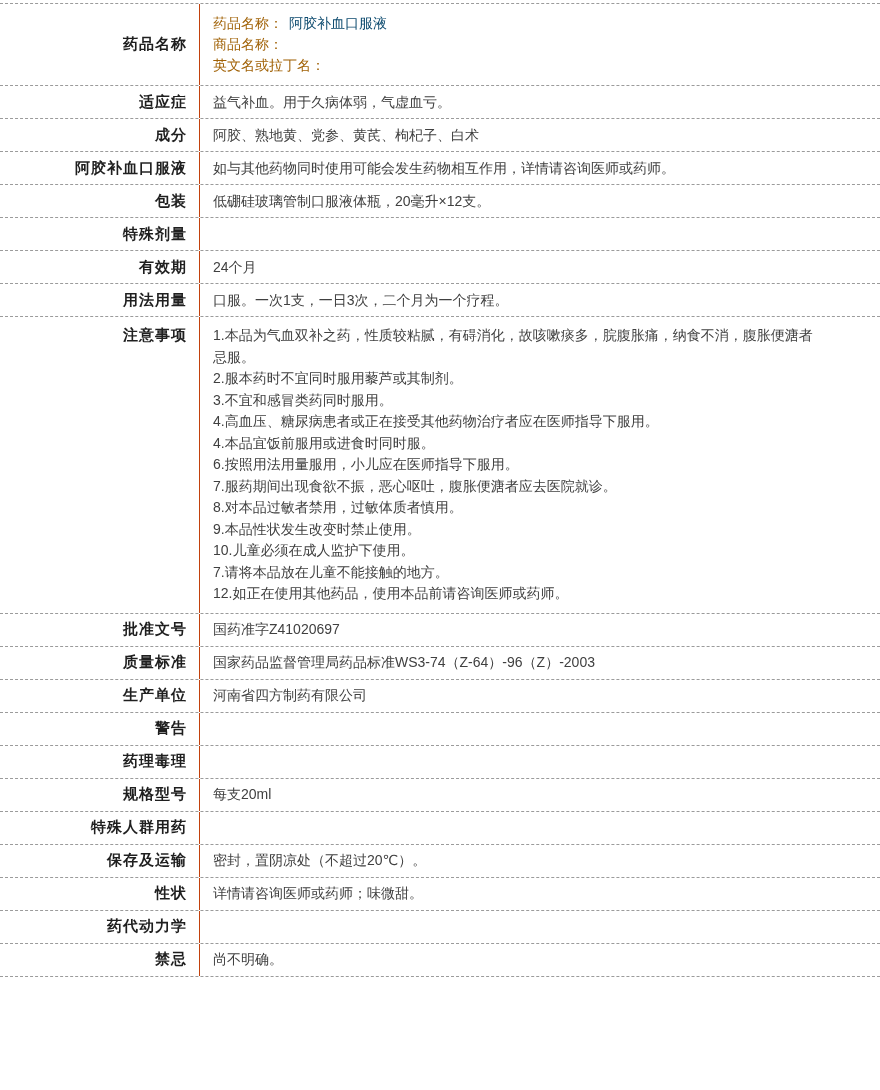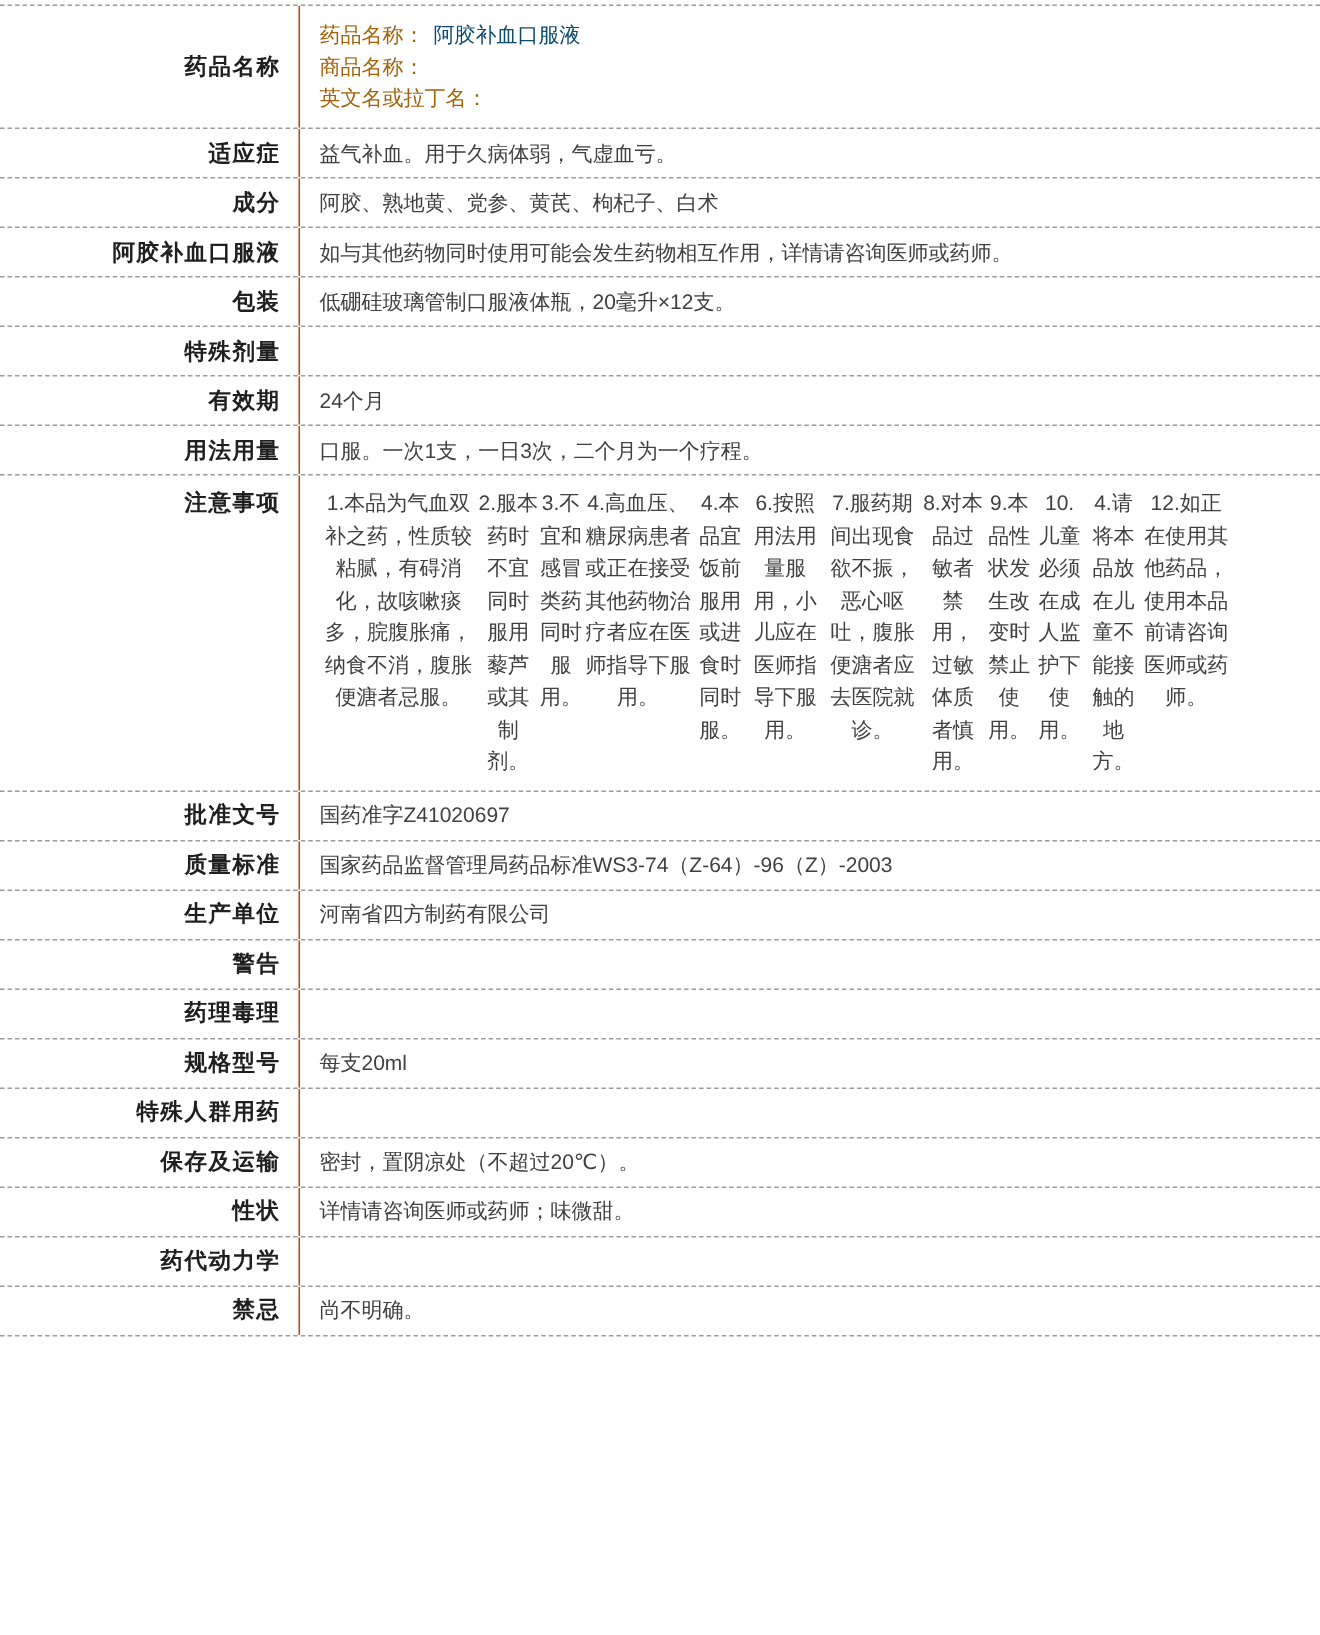--- a/index.html
+++ b/index.html
@@ -48,26 +48,25 @@
     justify-content: center;
   }
   .name-line { line-height: 21px; }
   .name-line .prefix { color: #a16207; }
   .name-line .value { color: #0c4a6e; padding-left: 6px; }
   .row.precautions .label {
     align-items: flex-start;
     padding-top: 9px;
   }
   .row.precautions .content {
-    flex-direction: row;
+    flex-direction: column;
     align-items: flex-start;
     justify-content: flex-start;
     padding-top: 8px;
     padding-bottom: 8px;
-    text-align: center;
   }
   .precaution-item { line-height: 21.5px; }
 </style>
 </head>
 <body>
 
 <div class="info-table">
 
   <div class="row tall-name">
     <div class="label">药品名称</div>
@@ -125,21 +124,21 @@
       <div class="precaution-item">1.本品为气血双补之药，性质较粘腻，有碍消化，故咳嗽痰多，脘腹胀痛，纳食不消，腹胀便溏者忌服。</div>
       <div class="precaution-item">2.服本药时不宜同时服用藜芦或其制剂。</div>
       <div class="precaution-item">3.不宜和感冒类药同时服用。</div>
       <div class="precaution-item">4.高血压、糖尿病患者或正在接受其他药物治疗者应在医师指导下服用。</div>
       <div class="precaution-item">4.本品宜饭前服用或进食时同时服。</div>
       <div class="precaution-item">6.按照用法用量服用，小儿应在医师指导下服用。</div>
       <div class="precaution-item">7.服药期间出现食欲不振，恶心呕吐，腹胀便溏者应去医院就诊。</div>
       <div class="precaution-item">8.对本品过敏者禁用，过敏体质者慎用。</div>
       <div class="precaution-item">9.本品性状发生改变时禁止使用。</div>
       <div class="precaution-item">10.儿童必须在成人监护下使用。</div>
-      <div class="precaution-item">4.请将本品放在儿童不能接触的地方。</div>
+      <div class="precaution-item">7.请将本品放在儿童不能接触的地方。</div>
       <div class="precaution-item">12.如正在使用其他药品，使用本品前请咨询医师或药师。</div>
     </div>
   </div>
 
   <div class="row">
     <div class="label">批准文号</div>
     <div class="content">国药准字Z41020697</div>
   </div>
 
   <div class="row">

